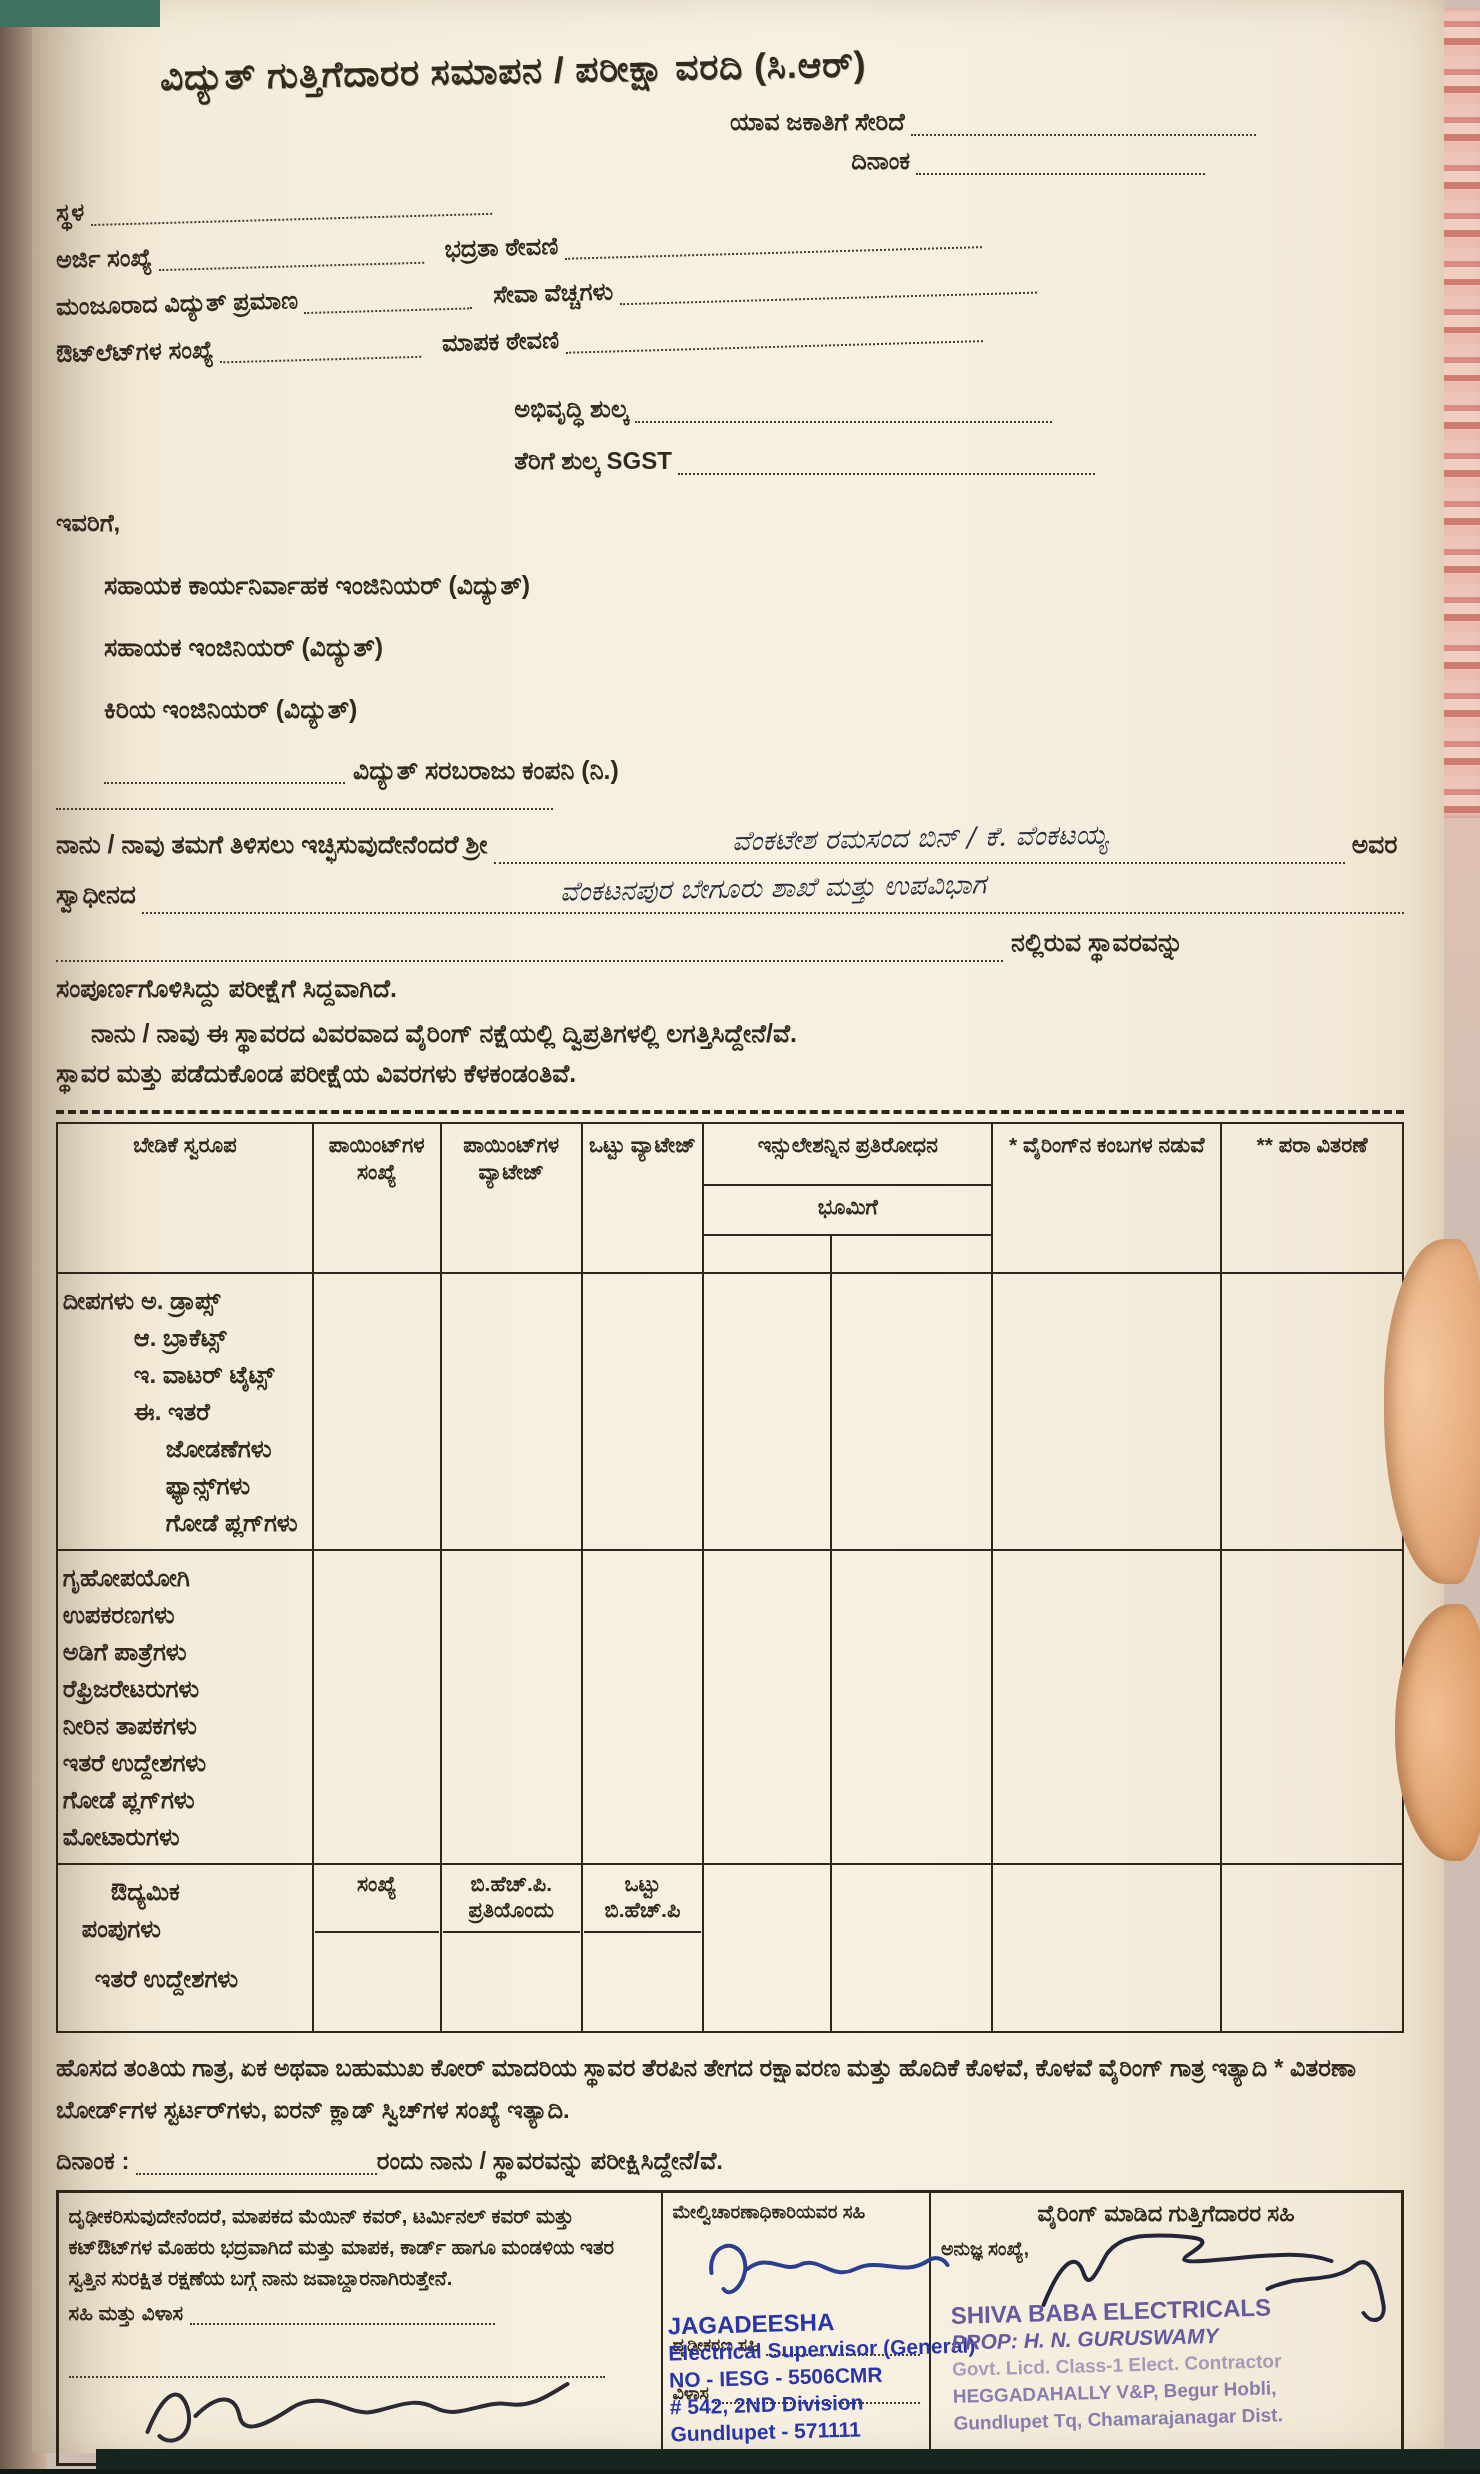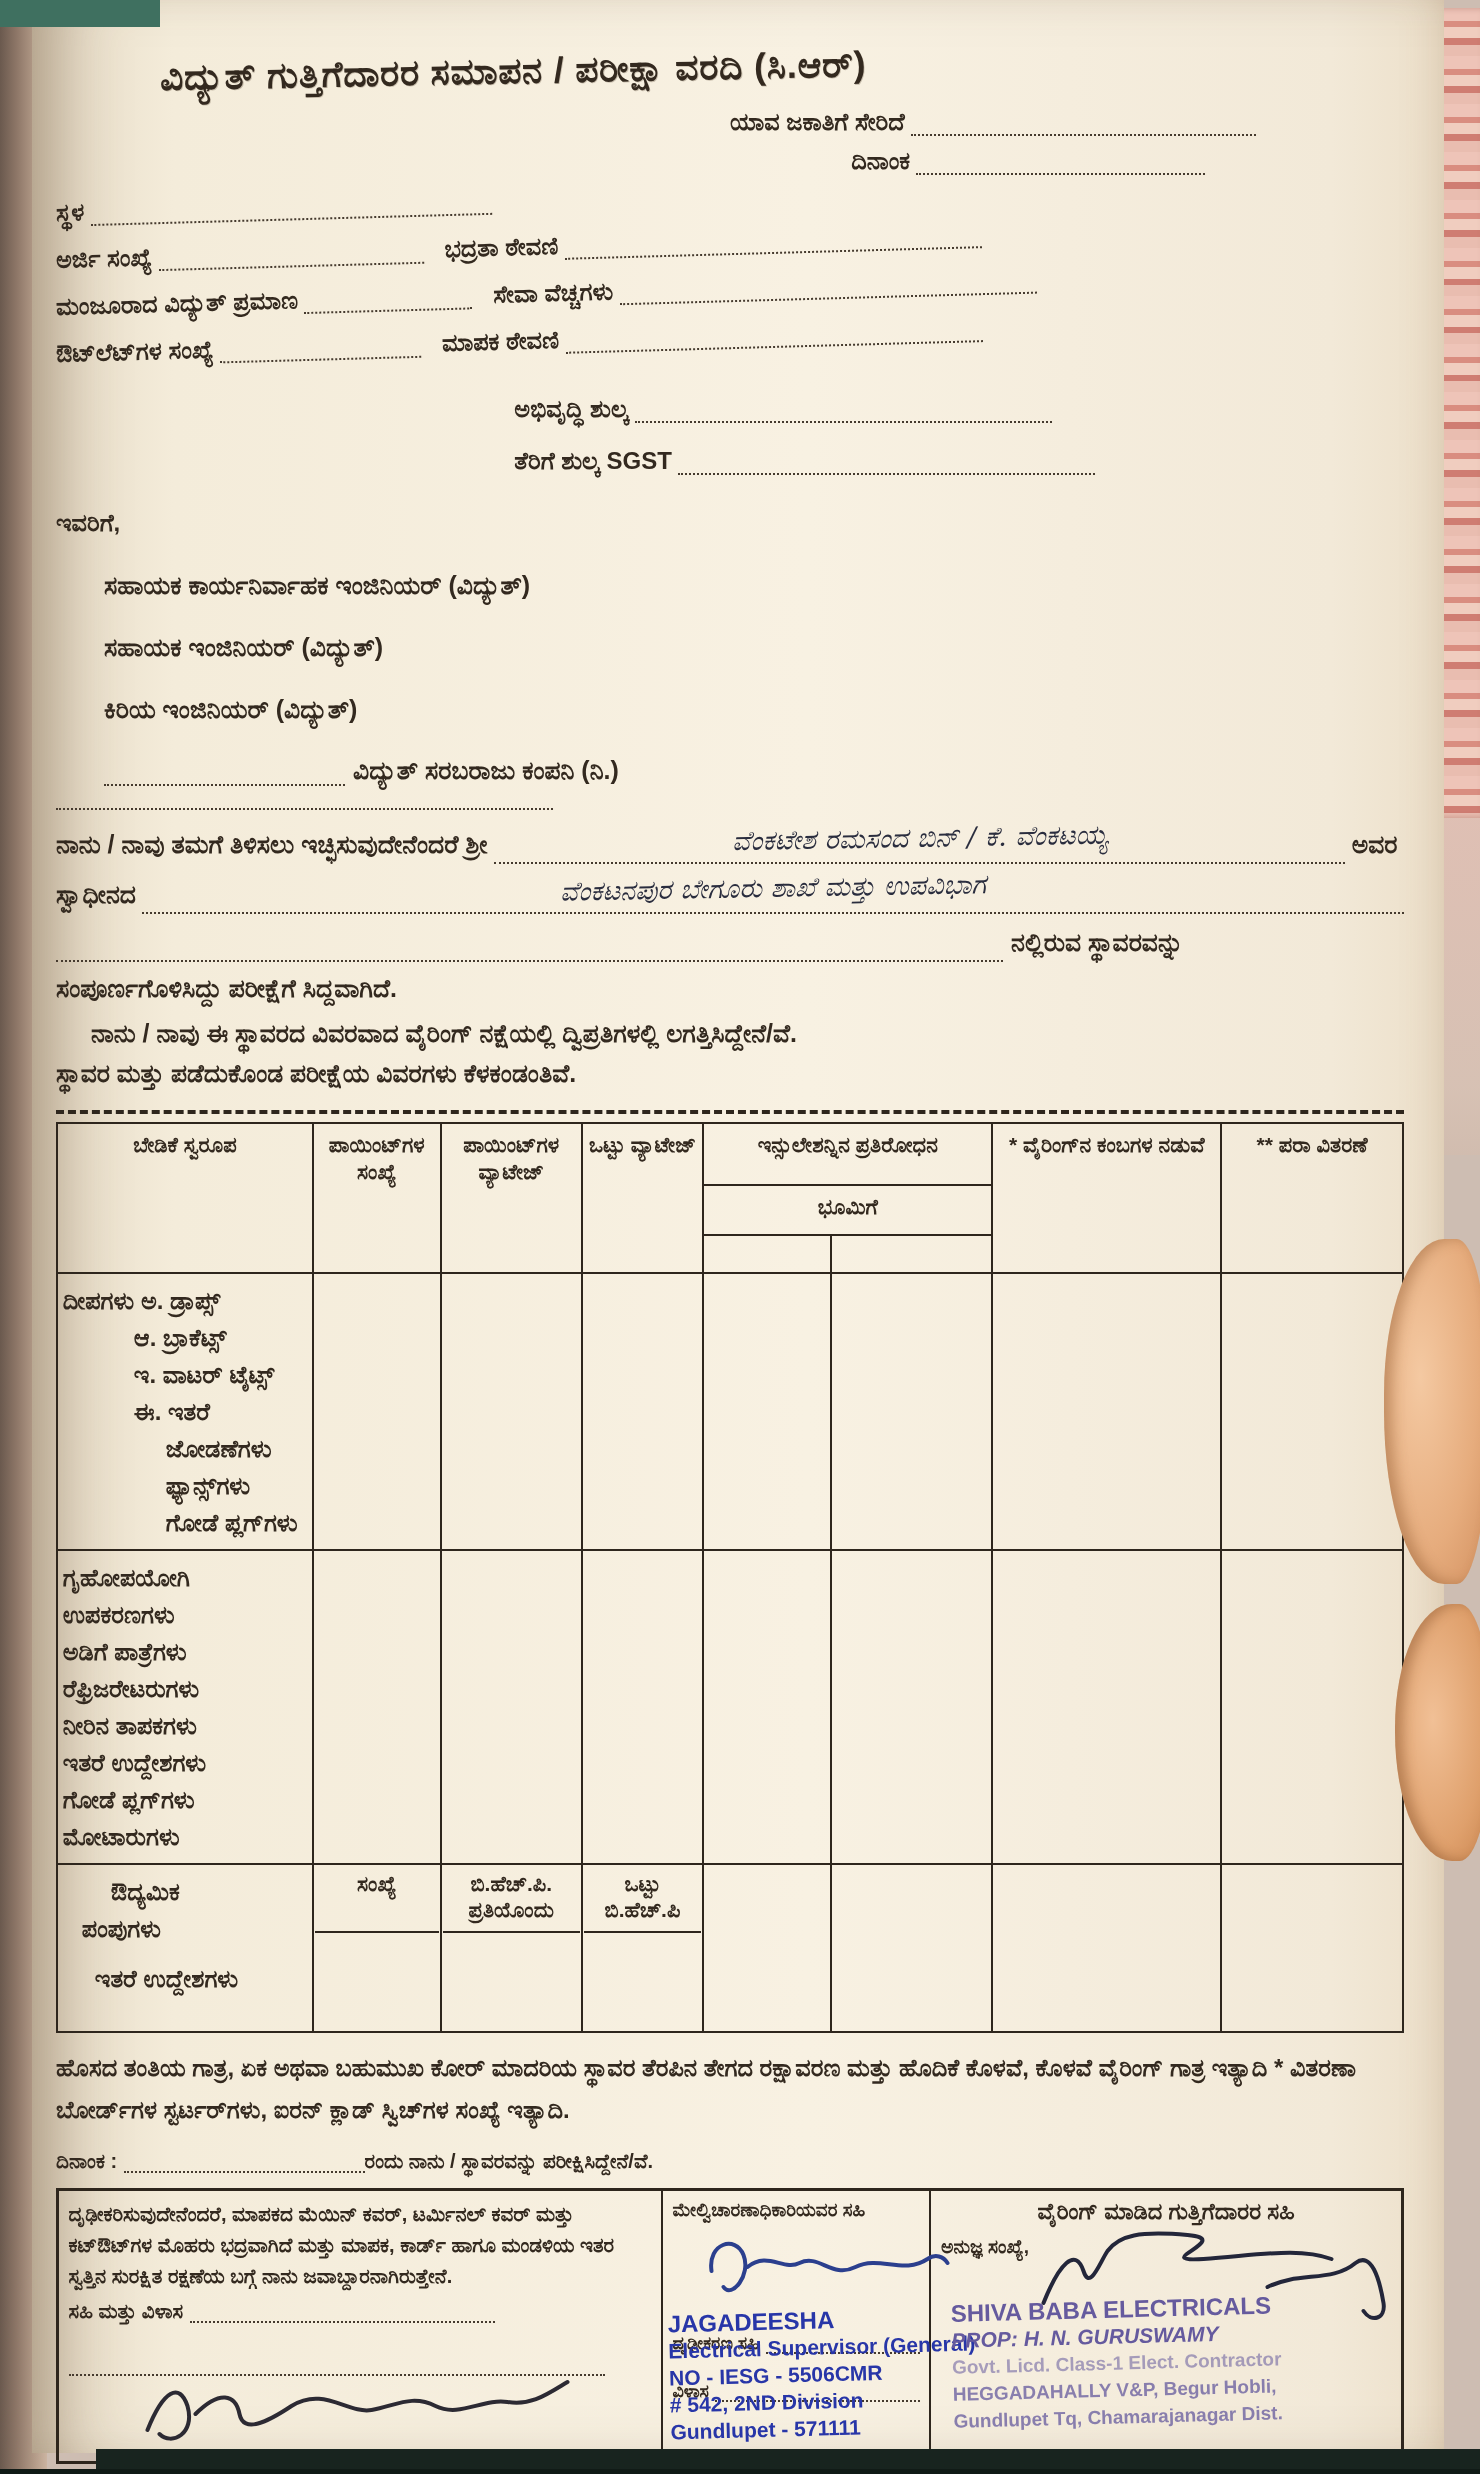--- a/index.html
+++ b/index.html
@@ -43,21 +43,21 @@
   .dots{border-bottom:2.4px dotted #453a2e;height:24px;}
   .grow{flex:1;}
   .lbl{white-space:nowrap;padding-right:6.4px;}
   .tilt{transform:rotate(-1.6deg);transform-origin:left center;}
 
   .fee-gap{flex:0 0 34%;}
   .fee-dots{flex:0 0 417px;}
 
   .addr{font-size:25px;font-weight:bold;margin:11.2px 0 0 48px;line-height:51px;}
   .addr-to{margin-left:0;font-size:24px;}
-  .company-line{display:flex;align-items:flex-end;font-size:25px;font-weight:bold;margin:8px 0 13px 48px;}
+  .company-line{display:flex;align-items:center;font-size:25px;font-weight:bold;margin:8px 0 13px 48px;}
 
   .dotline{border-bottom:2.4px dotted #453a2e;height:6.4px;margin:16px 0 11.2px 0;}
 
   .para{font-size:25px;font-weight:bold;line-height:40px;}
   .hw{font-family:"DejaVu Serif","Liberation Serif",serif;font-style:italic;font-weight:normal;
     color:#2a2d3e;font-size:27px;transform:rotate(-1deg);display:inline-block;}
   .fill{flex:1;border-bottom:2.4px dotted #453a2e;text-align:center;position:relative;}
   .fill .hw{position:relative;top:-3.2px;}
 
   .dashed-sep{border-top:4px dashed #2e261d;margin:17.6px 0 8px 0;}
@@ -67,21 +67,21 @@
   table.main th, table.main td{border:2.4px solid #2e261d;vertical-align:top;}
   table.main th{font-size:21px;font-weight:bold;padding:6.4px 3.2px;line-height:27px;text-align:center;}
   .load-cell{font-size:24px;font-weight:bold;padding:8px 4.8px;line-height:37px;}
   .ind1{padding-left:71px;}
   .ind2{padding-left:103px;}
   .subhead{border-bottom:2.4px solid #2e261d;height:67px;font-size:21px;font-weight:bold;
     text-align:center;padding-top:4.8px;box-sizing:border-box;line-height:26px;}
   .hdr-earth{border-top:none;}
 
   .note{font-size:24px;font-weight:bold;line-height:42px;margin-top:14.4px;}
-  .date-line{display:flex;align-items:flex-end;font-size:20px;font-weight:bold;margin:16px 0 14.4px 0;}
+  .date-line{display:flex;align-items:flex-end;font-size:24px;font-weight:bold;margin:16px 0 14.4px 0;}
 
   
   .sig-wrap{display:flex;border:3.2px solid #2e261d;height:270px;}
   .sig-box{border-right:2.4px solid #2e261d;position:relative;box-sizing:border-box;padding:8px 9.6px;}
   .sig-box:last-child{border-right:none;}
   .sig-left{flex:0 0 45%;}
   .sig-mid{flex:0 0 20%;}
   .sig-right{flex:1;}
   .sig-left-text{font-size:20px;font-weight:bold;line-height:31px;}
   .sig-label-row{display:flex;align-items:flex-end;font-size:20px;font-weight:bold;margin-top:8px;}

